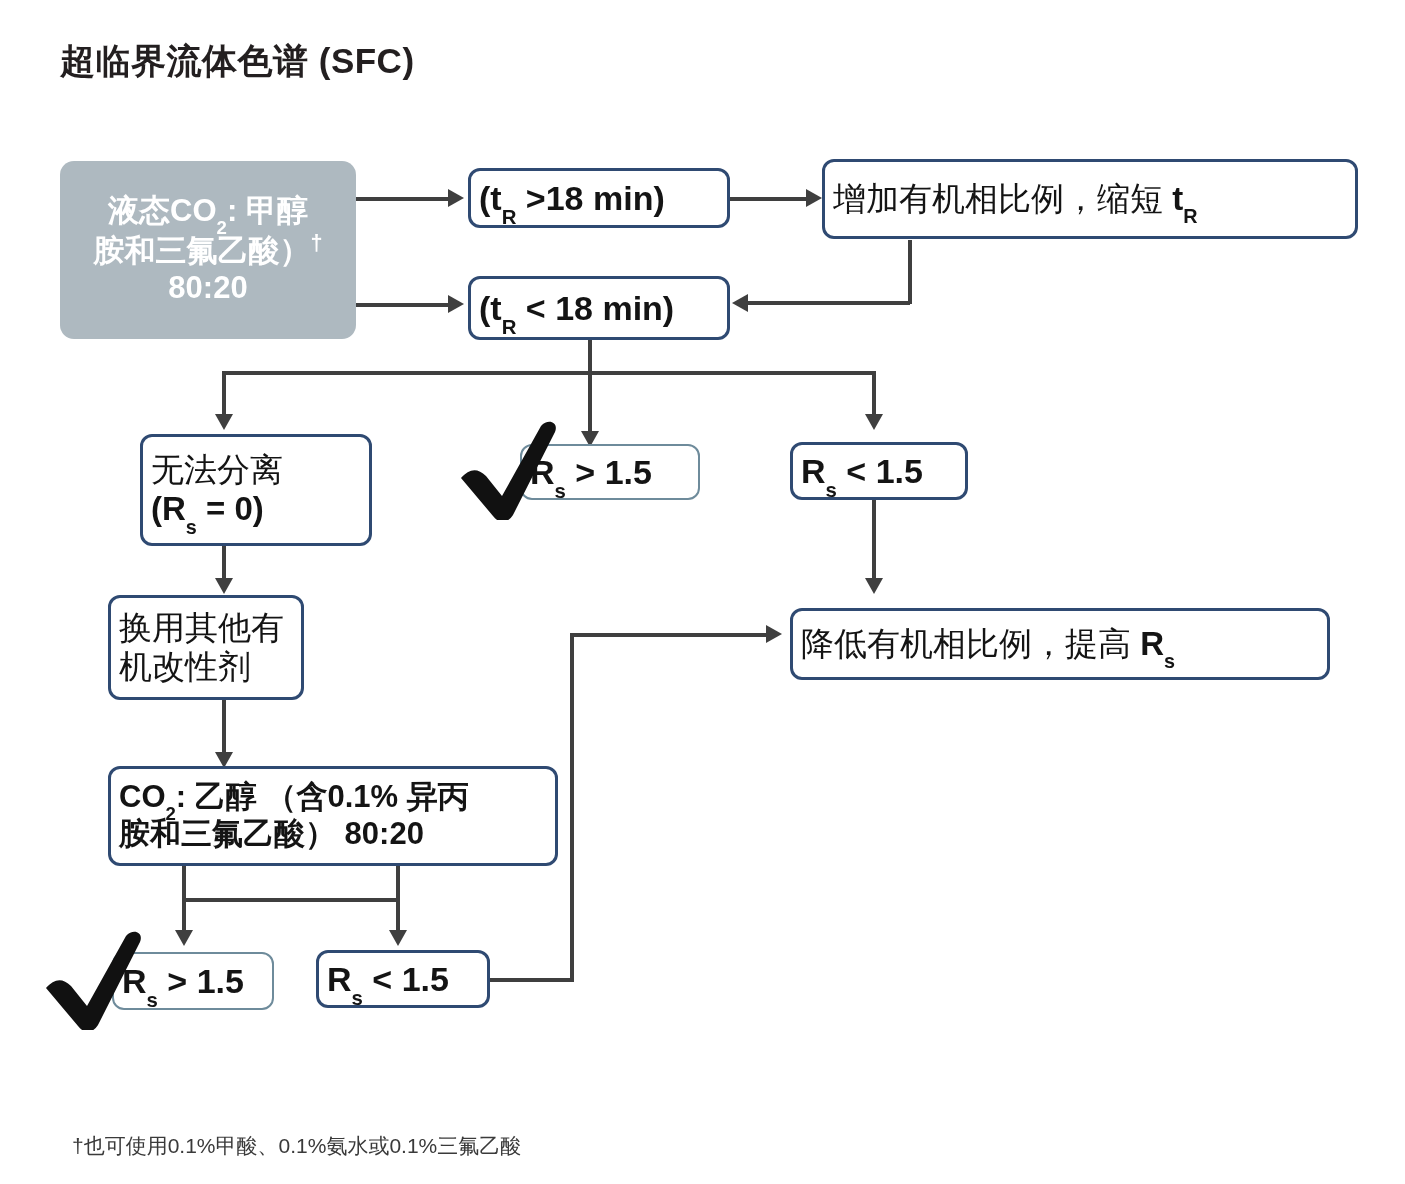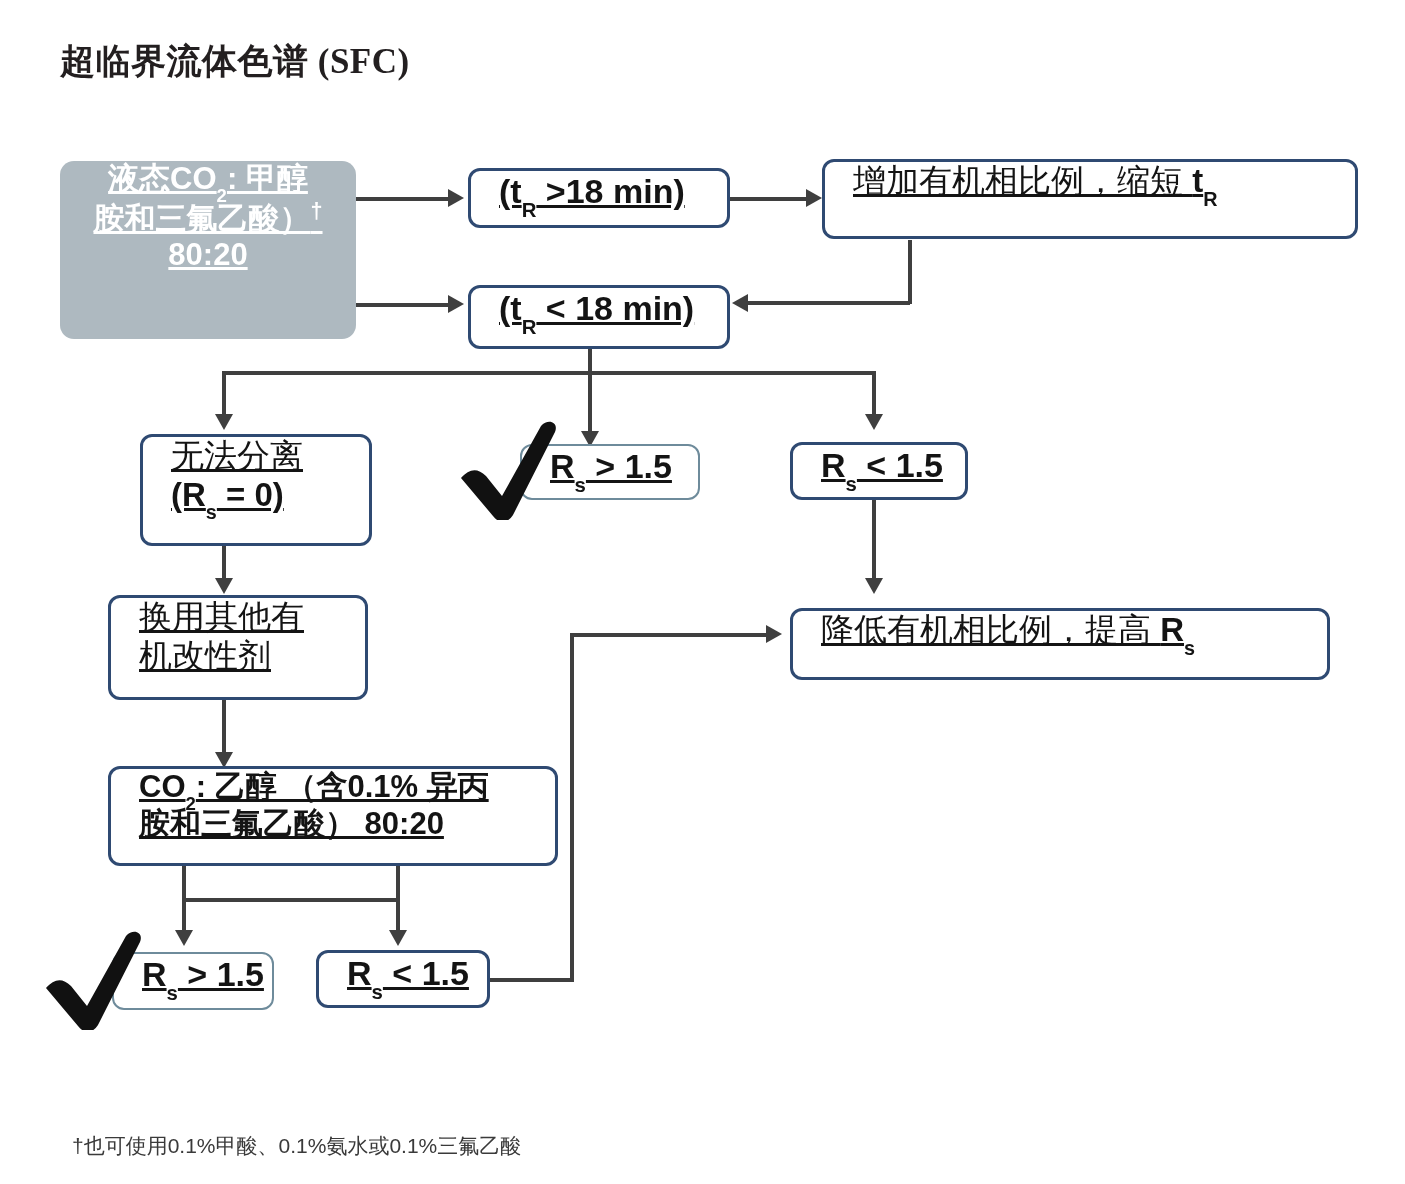--- a/index.html
+++ b/index.html
@@ -16,54 +16,52 @@
   }
   
   #title{
     position:absolute;
     left:60px; top:38px;
     font-size:35px;
     font-weight:700;
     color:#231f20;
     letter-spacing:.5px;
     white-space:nowrap;
-    font-family:Liberation Serif, serif;
   }
   
   #footnote{
     position:absolute;
     left:72px; top:1132px;
     font-size:21px;
     color:#3a3a3a;
     white-space:nowrap;
   }
   
   .node{
     position:absolute;
     box-sizing:border-box;
     border-radius:12px;
     background:#ffffff;
     display:flex;
-    align-items:flex-start;
+    align-items:center;
     color:#141414;
     line-height:1.18;
-    text-decoration:underline;
   }
   .node .txt{display:block;width:100%;}
   .navy{border:3px solid #2f4a72;}
   .steel{border:2.5px solid #6e8b9b;}
   .gray{
     background:#aeb9c0;
     border:none;
     color:#ffffff;
     justify-content:center;
     text-align:center;
     border-radius:14px;
   }
-  .pad-l{padding-left:28px;}
+  .pad-l{padding-left:8px;}
   .b{font-weight:700;}
   .fs31{font-size:31px;}
   .fs33{font-size:33px;}
   .fs34{font-size:34px;}
   sub{font-size:.60em;line-height:0;position:relative;bottom:-.30em;font-weight:700;}
   .sup-dag{font-size:.70em;vertical-align:super;}
   
   .ln{position:absolute;background:#3f3f3f;}
   .h{height:4px;}
   .v{width:4px;}
@@ -148,36 +146,36 @@
       <div><span>液态CO</span><sub>2</sub><span>: 甲醇</span></div>
       <div><span>胺和三氟乙酸）</span><span class="sup-dag">†</span></div>
       <div>80:20</div>
     </div>
   </div>
 
   <div class="node navy pad-l fs34 b" style="left:468px;top:168px;width:262px;height:60px;">
     <div class="txt"><span>(t</span><sub>R</sub><span> &gt;18 min)</span></div>
   </div>
 
-  <div class="node navy pad-l fs34 b" style="left:468px;top:276px;width:262px;height:64px;margin-top:9px;">
+  <div class="node navy pad-l fs34 b" style="left:468px;top:276px;width:262px;height:64px;">
     <div class="txt"><span>(t</span><sub>R</sub><span> &lt; 18 min)</span></div>
   </div>
 
   <div class="node navy pad-l fs33" style="left:822px;top:159px;width:536px;height:80px;">
     <div class="txt"><span>增加有机相比例，缩短 </span><span class="b">t</span><sub>R</sub></div>
   </div>
 
   <div class="node navy pad-l fs33" style="left:108px;top:434px;width:232px;height:112px;margin-left:32px;">
     <div class="txt">
       <div>无法分离</div>
       <div><span class="b">(R</span><sub>s</sub><span class="b"> = 0)</span></div>
     </div>
   </div>
 
-  <div class="node navy pad-l fs33" style="left:108px;top:595px;width:260px;height:105px;">
+  <div class="node navy pad-l fs33" style="left:108px;top:595px;width:196px;height:105px;">
     <div class="txt">
       <div>换用其他有</div>
       <div>机改性剂</div>
     </div>
   </div>
 
   <div class="node navy pad-l fs31 b" style="left:108px;top:766px;width:450px;height:100px;">
     <div class="txt">
       <div><span>CO</span><sub>2</sub><span>: 乙醇 （含0.1% 异丙</span></div>
       <div>胺和三氟乙酸） 80:20</div>

